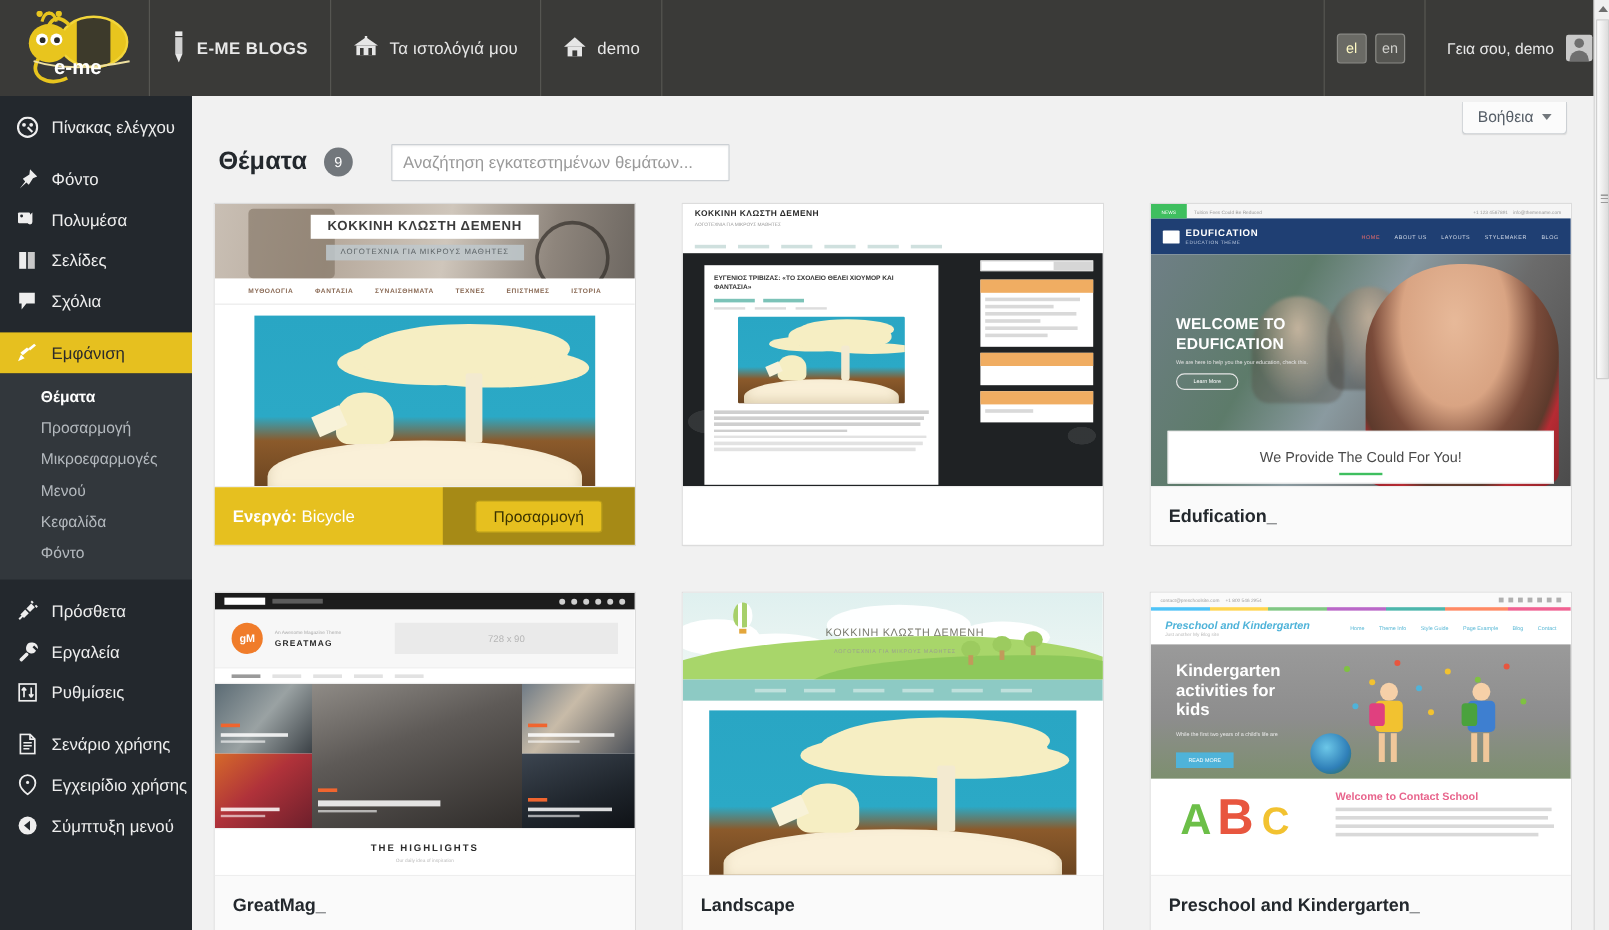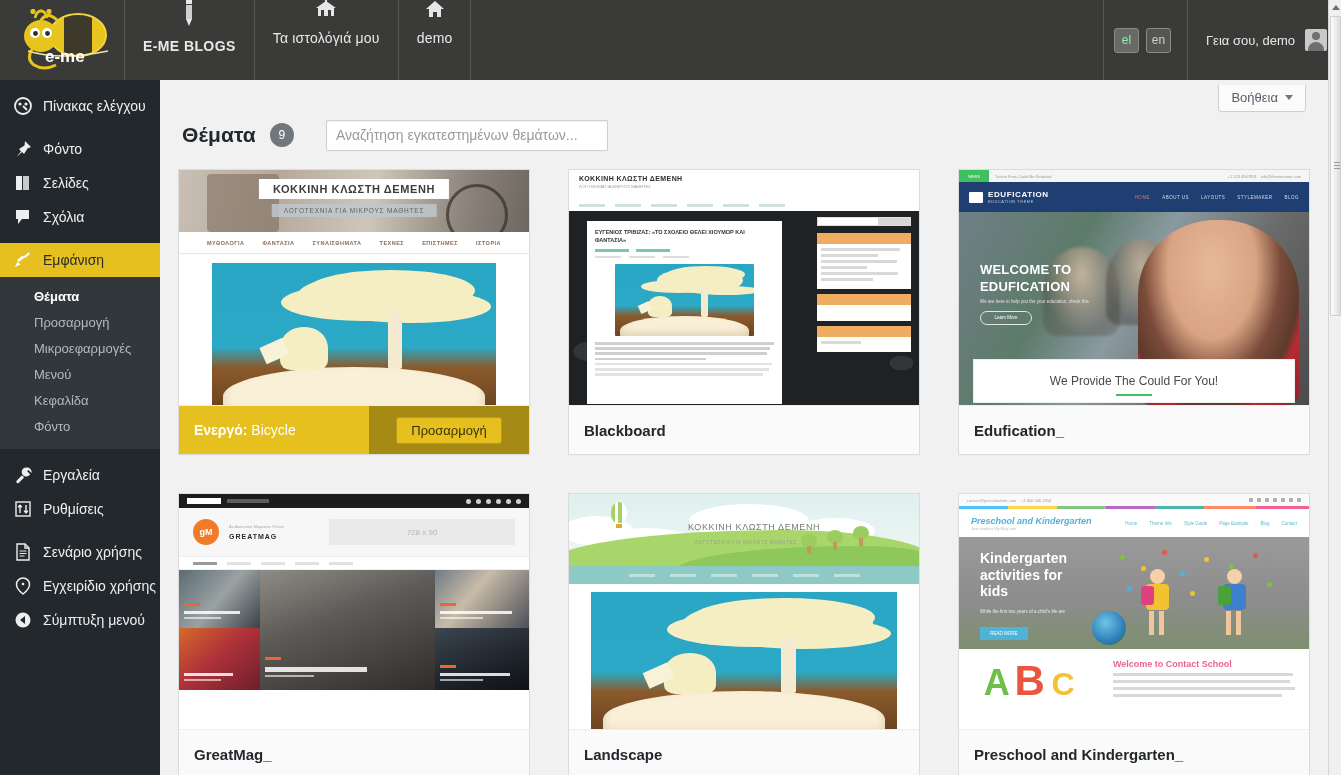--- a/index.html
+++ b/index.html
@@ -28,40 +28,39 @@
     background: #3a3a38;
   }
   .bee-logo { position: relative; width: 108px; height: 62px; }
   .ab-item {
     display: flex; align-items: center; gap: 9px;
     padding: 0 18px;
     border-right: 1px solid #565652;
     color: #e8e8e8;
     cursor: pointer;
     white-space: nowrap;
-    flex-direction: column;
   }
   .ab-item .ab-label { font-size: 14px; letter-spacing: .2px; }
   .ab-item.brand .ab-label { font-weight: bold; font-size: 14px; letter-spacing: .4px; }
   .ab-spacer { flex: 1 1 auto; border-right: 1px solid #565652; }
   .ab-lang {
     display: flex; align-items: center; gap: 7px;
     padding: 0 16px 0 10px;
   }
   .lang-btn {
     width: 25px; height: 25px;
     border: 1px solid #8a8a86;
     border-radius: 3px;
     background: #555551;
     color: #cfcfcb;
     font-size: 12px;
     display: flex; align-items: center; justify-content: center;
     cursor: pointer;
   }
-  .lang-btn.active { background: #6a6a65; color: #86efac; }
+  .lang-btn.active { background: #6a6a65; color: #fef9c3; }
   .ab-user {
     display: flex; align-items: center; gap: 10px;
     padding: 0 14px 0 18px;
     border-left: 1px solid #565652;
     color: #e8e8e8; font-size: 13px;
     cursor: pointer;
   }
   .avatar {
     width: 22px; height: 22px; border-radius: 2px;
     background: #c9c9c9;
@@ -582,20 +581,30 @@
 
   <div class="menu-item">
     <span class="mi-icon">
       <svg width="18" height="18" viewBox="0 0 18 18">
           <path d="M11 1 L17 7 L13.5 8.5 L10 14 L8 12 L2.5 17 L7 11.2 L5 9 L10.5 5.5 Z" fill="#eee"></path>
         </svg>
     </span>
     <span>Φόντο</span>
   </div>
 
+  <div class="menu-item">
+    <span class="mi-icon">
+      <svg width="18" height="18" viewBox="0 0 18 18">
+          <rect x="1" y="3" width="10" height="9" rx="1" fill="#eee"></rect>
+          <circle cx="4" cy="6" r="1.2" fill="#23282d"></circle>
+          <path d="M13 3 v8 a2 2 0 1 1 -2 -2 V5 Z" fill="#eee"></path>
+        </svg>
+    </span>
+    <span>Πολυμέσα</span>
+  </div>
 
   <div class="menu-item">
     <span class="mi-icon">
       <svg width="18" height="18" viewBox="0 0 18 18">
           <rect x="2" y="2" width="6" height="14" fill="#eee"></rect>
           <rect x="9" y="2" width="6" height="14" fill="#c9c9c9"></rect>
           <rect x="8" y="2" width="1" height="14" fill="#23282d"></rect>
         </svg>
     </span>
     <span>Σελίδες</span>
@@ -627,20 +636,31 @@
     <span class="sub-item current">Θέματα</span>
     <span class="sub-item">Προσαρμογή</span>
     <span class="sub-item">Μικροεφαρμογές</span>
     <span class="sub-item">Μενού</span>
     <span class="sub-item">Κεφαλίδα</span>
     <span class="sub-item">Φόντο</span>
   </div>
 
   <div class="menu-sep"></div>
 
+  <div class="menu-item">
+    <span class="mi-icon">
+      <svg width="18" height="18" viewBox="0 0 18 18">
+          <path d="M3 12 L7 8 L10 11 L6 15 Z" fill="#eee"></path>
+          <path d="M8 7 L12 3 l3 3 l-4 4 Z" fill="#eee"></path>
+          <path d="M12 1 l1.5 1.5 M15.5 4.5 L17 6" stroke="#eee" stroke-width="1.6"></path>
+          <path d="M2 16 L5 13" stroke="#eee" stroke-width="1.6"></path>
+        </svg>
+    </span>
+    <span>Πρόσθετα</span>
+  </div>
 
   <div class="menu-item">
     <span class="mi-icon">
       <svg width="18" height="18" viewBox="0 0 18 18">
           <path d="M12.5 1.5 a4.5 4.5 0 1 0 3.6 6.8 l-3-3 1.4-1.4 3 3 A4.5 4.5 0 0 0 12.5 1.5 Z" fill="#eee"></path>
           <rect x="1.5" y="12" width="9" height="3" rx="1.2" transform="rotate(-45 6 13.5)" fill="#eee"></rect>
         </svg>
     </span>
     <span>Εργαλεία</span>
   </div>
@@ -800,23 +820,20 @@
             </div>
             <div class="bb-widget">
               <div class="wh"></div>
                 <div class="wb">
                   <i style="width:46%"></i>
                 </div>
             </div>
           </div>
         </div>
       </div>
-      <div class="theme-namebar">
-        <span>Blackboard</span>
-      </div>
     </div>
 
     <div class="theme">
       <div class="screenshot">
         <div class="ed-topbar">
           <span class="g" style="display:flex;align-items:center;justify-content:center;font-size:4px;color:#fff">NEWS</span>
           <span style="font-size:4px;color:#9a9a9a;margin-left:6px">Tuition Fees Could Be Reduced</span>
           <span style="margin-left:auto;font-size:4px;color:#9a9a9a;padding-right:4px">+1 123 4567891</span>
           <span style="font-size:4px;color:#9a9a9a;padding-right:8px">info@themename.com</span>
         </div>
@@ -916,20 +933,24 @@
             </div>
             <div class="gm-tile" style="height:62px;background:linear-gradient(160deg,#3c4550,#1e242b 60%,#0f1216)">
               <div class="tag"></div>
                 <div class="cap">
                   <i style="width:84%"></i>
                   <i class="s"></i>
                 </div>
             </div>
           </div>
         </div>
+        <div class="gm-hl">
+          <b>THE HIGHLIGHTS</b>
+          <s>Our daily idea of inspiration</s>
+        </div>
       </div>
       <div class="theme-namebar">
         <span>GreatMag_</span>
       </div>
     </div>
 
     <div class="theme">
       <div class="screenshot">
         <div class="ls-sky">
           <div class="cloud" style="left:-8px;top:22px;width:72px;height:30px"></div>

